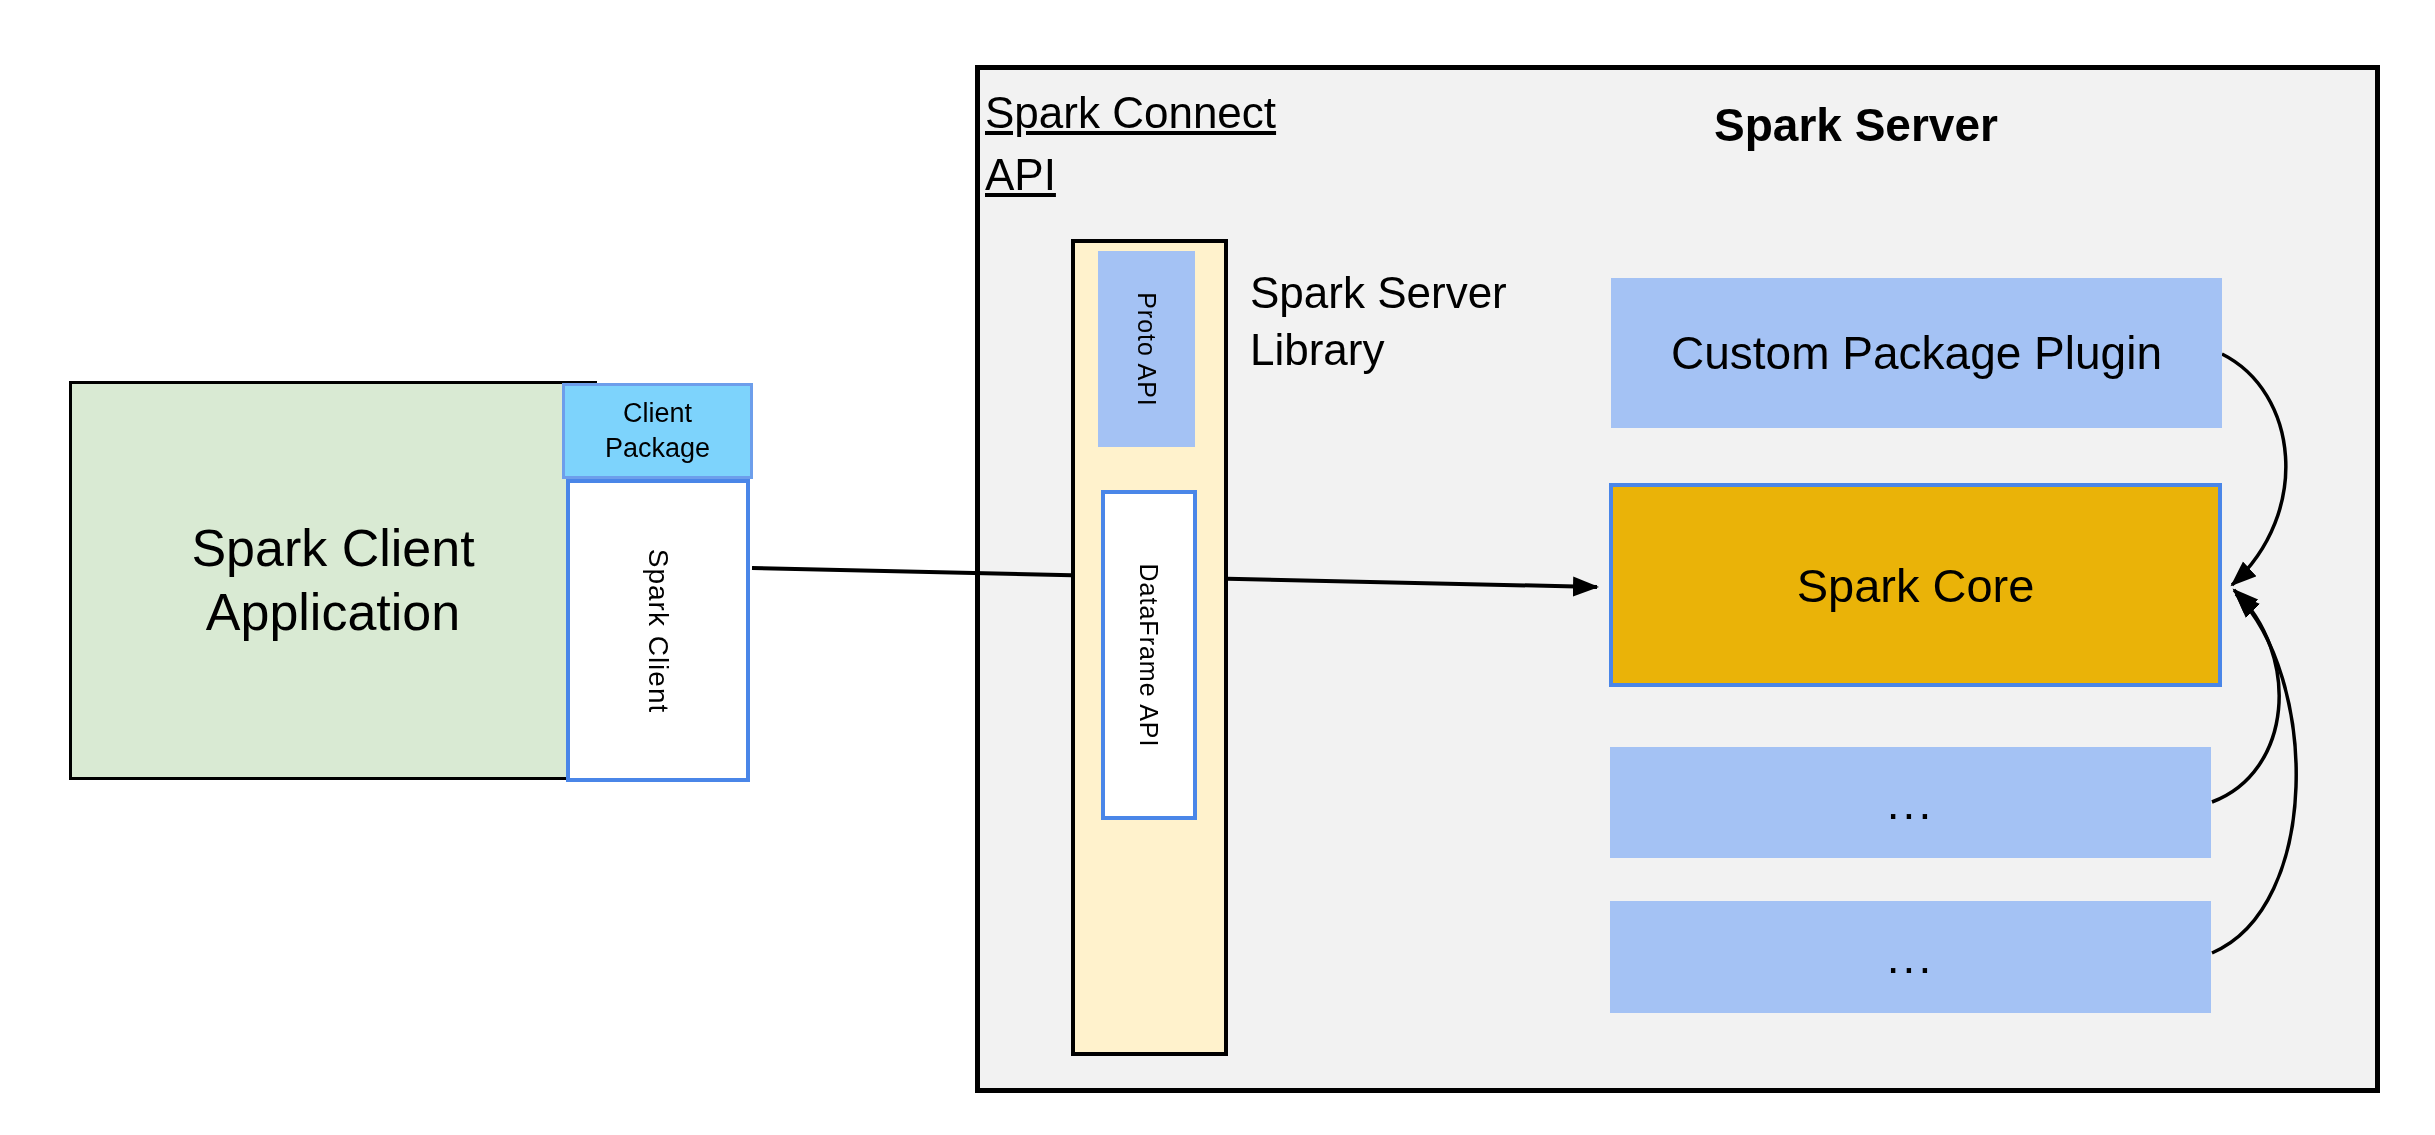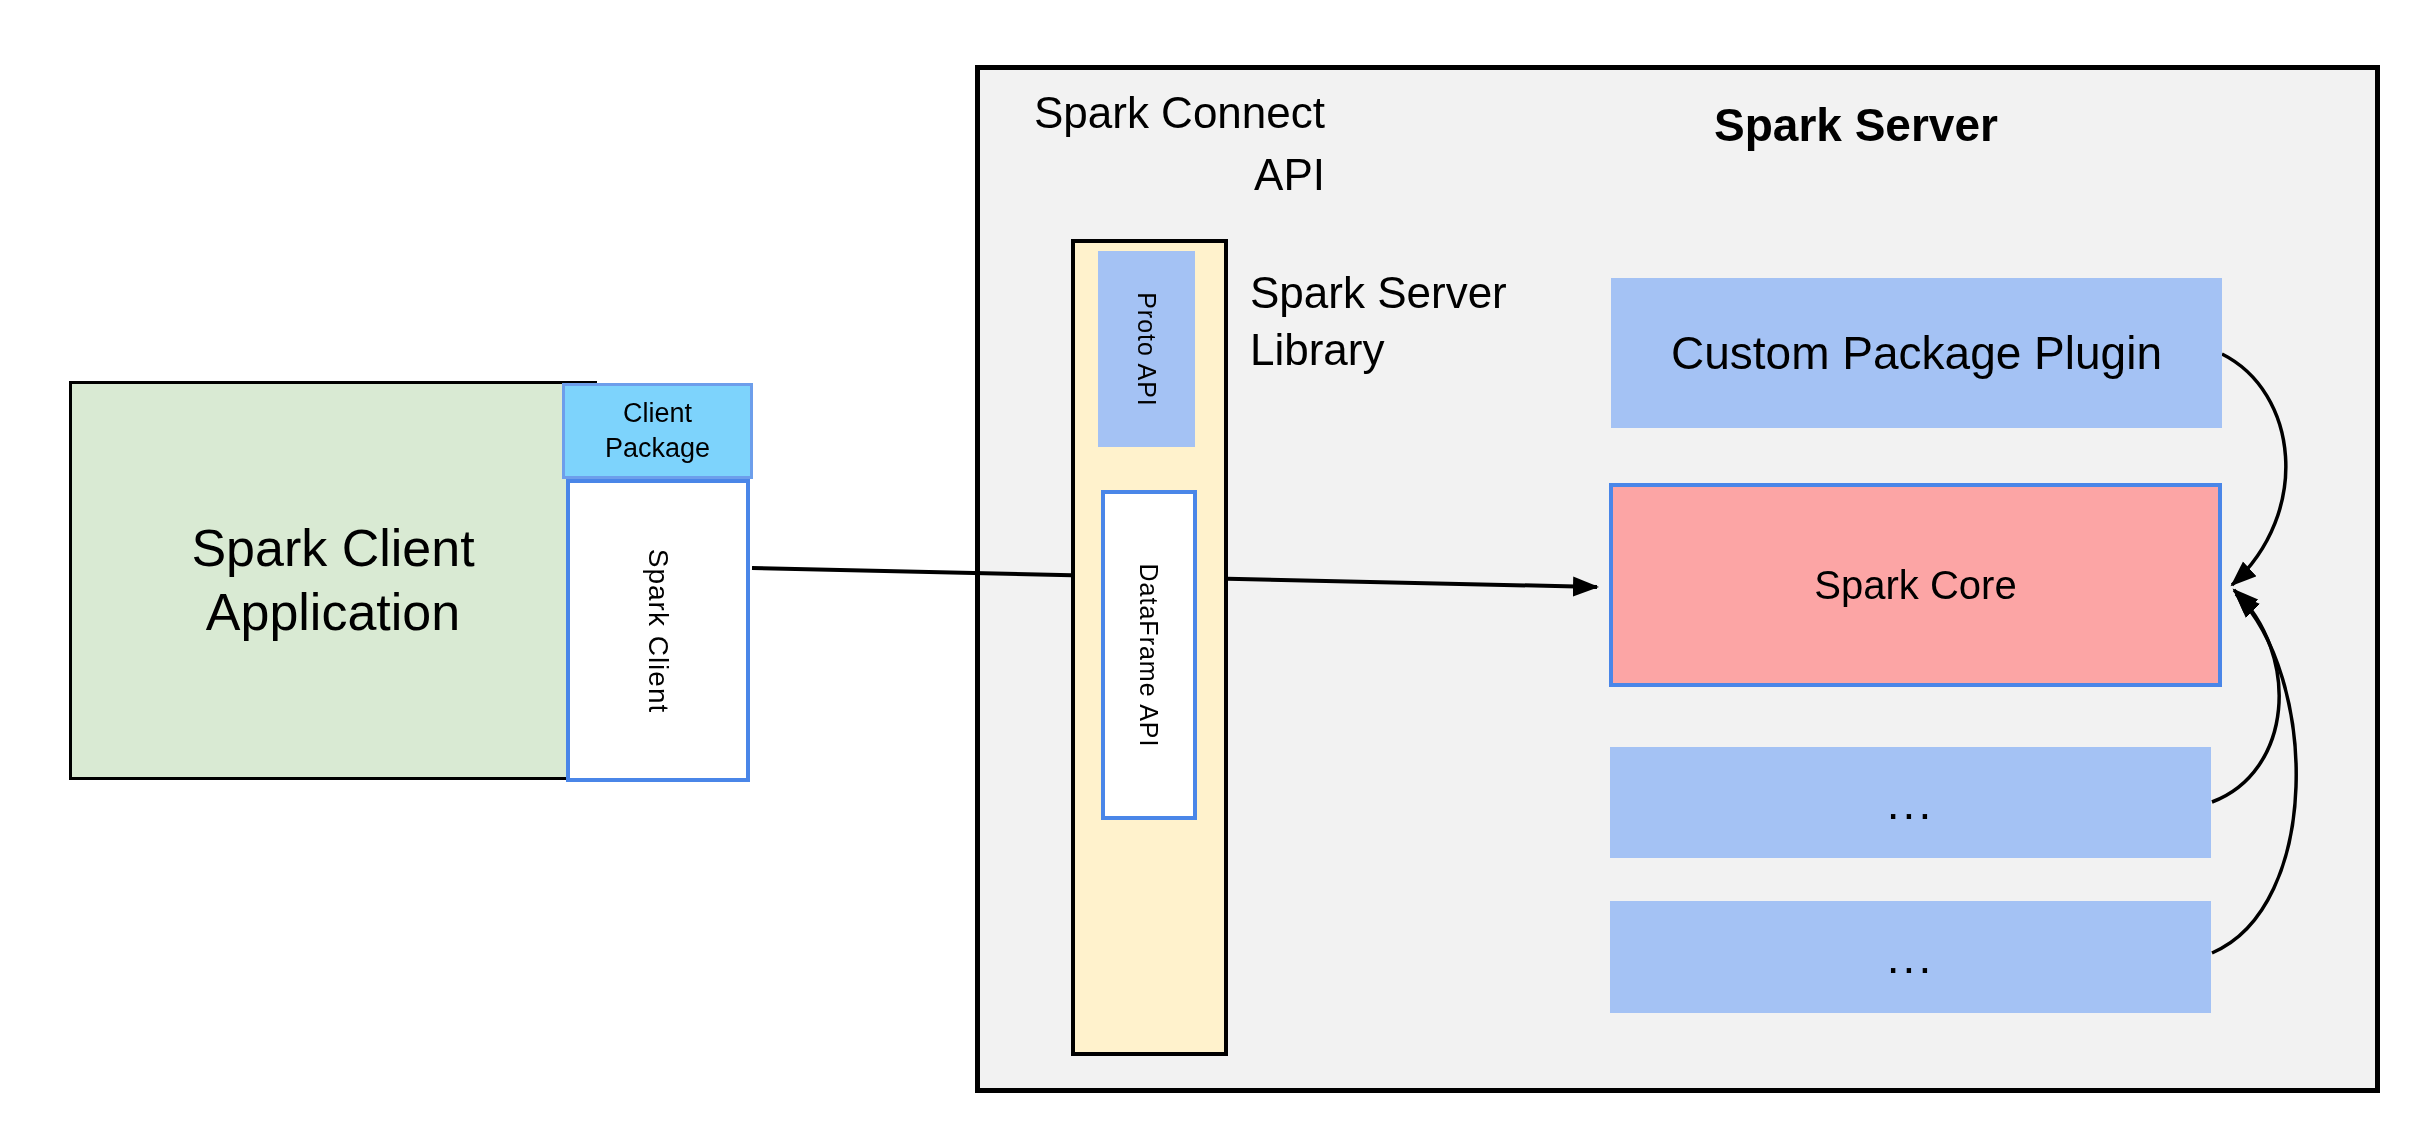--- a/index.html
+++ b/index.html
@@ -71,23 +71,24 @@
     border: 5px solid #000000;
   }
 
   .floating-label {
     position: absolute;
     white-space: pre-line;
   }
   .connect-api-label {
     left: 985px; top: 82px;
     width: 340px;
-    text-align: right;
+    text-align: left;
     font-size: 44px;
     line-height: 1.4;
+    text-decoration: underline;
   }
   .server-title {
     left: 1656px; top: 98px;
     width: 400px;
     text-align: center;
     font-size: 46px;
     font-weight: bold;
   }
   .server-library-label {
     left: 1250px; top: 264px;
@@ -126,23 +127,23 @@
   
   .custom-plugin {
     left: 1611px; top: 278px;
     width: 611px; height: 150px;
     background: #a4c2f4;
     font-size: 46px;
   }
   .spark-core {
     left: 1609px; top: 483px;
     width: 613px; height: 204px;
-    background: #fca5a5;
+    background: #eab308;
     border: 4px solid #4a86e8;
-    font-size: 40px;
+    font-size: 47px;
   }
   .plugin-slot {
     background: #a4c2f4;
     font-size: 46px;
     letter-spacing: 3px;
   }
   .slot-1 { left: 1610px; top: 747px; width: 601px; height: 111px; }
   .slot-2 { left: 1610px; top: 901px; width: 601px; height: 112px; }
 
   .arrow-path {

